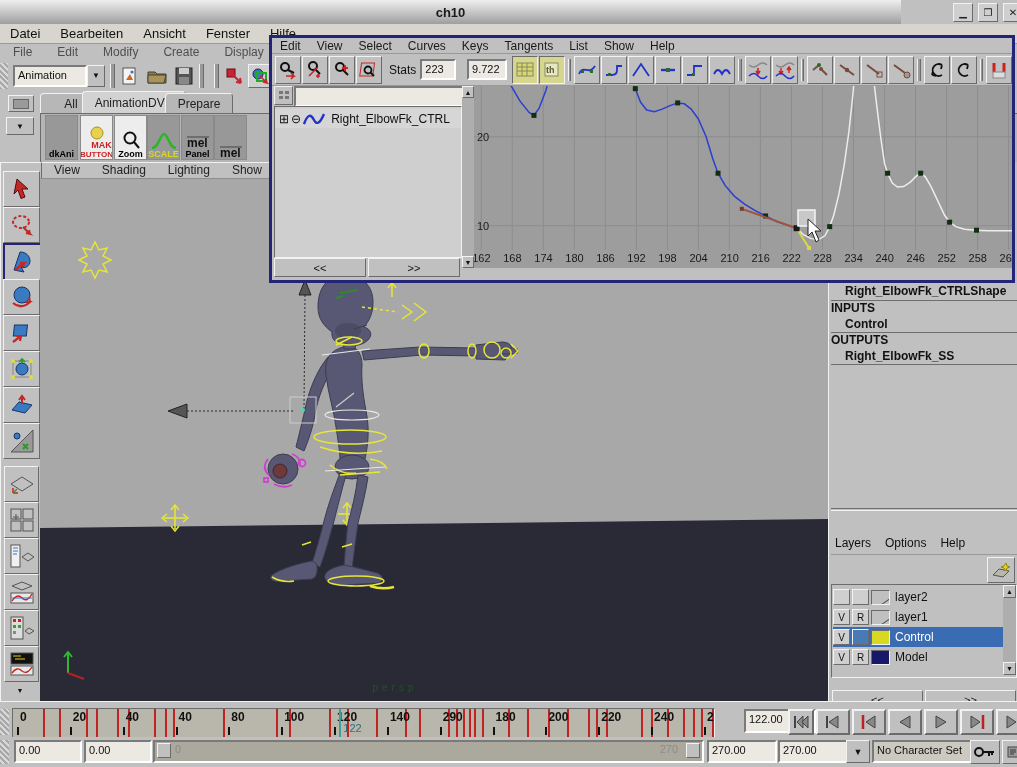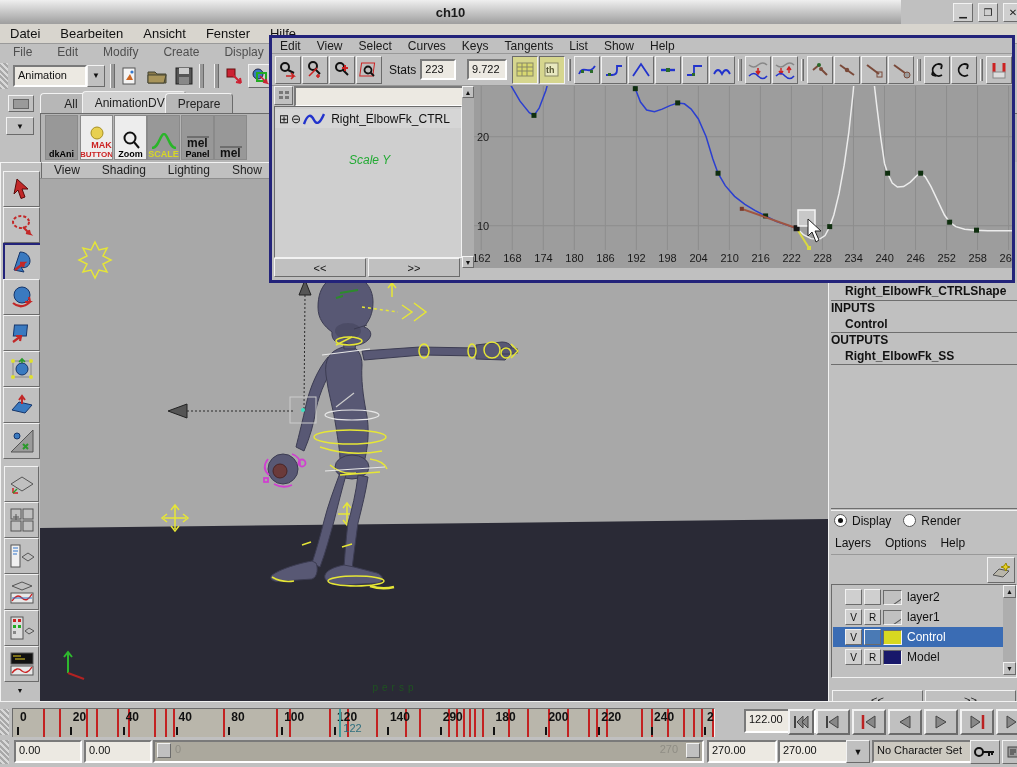--- a/index.html
+++ b/index.html
@@ -48,21 +48,21 @@
   #viewport{left:40px;top:179px;width:788px;height:522px;background:#a8a8a8;overflow:hidden;}
   #cameralabel{position:absolute;left:300px;top:503px;width:110px;text-align:center;
                color:#1d5a1d;font-size:10px;letter-spacing:4px;opacity:.85;}
   
   #rightcol{left:831px;top:162px;width:186px;height:545px;background:#c0c0c0;}
   .cbrow{position:absolute;left:0;width:186px;height:15px;font-weight:bold;font-size:12px;white-space:nowrap;}
   .sepline{position:absolute;left:0;width:186px;height:1px;background:#6e6e6e;}
   .radio{width:11px;height:11px;border-radius:50%;background:#fff;border:1px solid #555;display:inline-block;
          vertical-align:-2px;margin-right:5px;position:relative;}
   .radio.on::after{content:"";position:absolute;left:3px;top:3px;width:5px;height:5px;border-radius:50%;background:#111;}
-  .layerrow{position:absolute;left:1px;width:170px;height:20px;display:flex;align-items:center;gap:2px;padding-left:12px;box-sizing:border-box;}
+  .layerrow{position:absolute;left:1px;width:170px;height:20px;display:flex;align-items:center;gap:2px;padding-left:0;box-sizing:border-box;}
   .layerrow.selected{background:#3a6cb4;color:#fff;}
   .lbox{width:15px;height:14px;background:#cfcfcf;border:1px solid;border-color:#f2f2f2 #6b6b6b #6b6b6b #f2f2f2;
         font-size:10px;display:flex;align-items:center;justify-content:center;color:#111;}
   .lswatch{width:17px;height:13px;border:1px solid;border-color:#6b6b6b #f2f2f2 #f2f2f2 #6b6b6b;position:relative;overflow:hidden;}
   .lswatch.empty::after{content:"";position:absolute;left:-2px;top:12px;width:26px;height:1px;background:#555;transform:rotate(-35deg);}
   
   #gewin{left:269px;top:35px;width:746px;height:248px;border:3px solid #23237a;background:#c0c0c0;box-sizing:border-box;z-index:50;}
   #gemenu{position:absolute;left:0;top:0;width:740px;height:16px;display:flex;gap:16px;padding-left:8px;
           box-sizing:border-box;align-items:center;font-size:12px;color:#1a1a1a;border-bottom:1px solid #999;}
   #getoolbar{position:absolute;left:0;top:16px;width:740px;height:32px;display:flex;align-items:center;
@@ -430,21 +430,20 @@
         <div class="cbrow" style="top: 139px;">INPUTS</div>
         <div class="cbrow" style="top: 155px; padding-left: 14px; box-sizing: border-box;">Control</div>
         <div class="sepline" style="top: 170px;"></div>
         <div class="cbrow" style="top: 171px;">OUTPUTS</div>
         <div class="cbrow" style="top: 187px; padding-left: 14px; box-sizing: border-box;">Right_ElbowFk_SS</div>
         <div class="sepline" style="top: 202px;"></div>
       </div>
 
     <div class="sepline" style="top:346px;"></div>
     <div class="abs" style="left:0;top:348px;width:186px;height:1px;background:#f2f2f2;"></div>
-    <div id="layerradios" class="abs" style="left:3px;top:352px;width:182px;height:18px;"><span style="margin-right: 12px;"><span class="radio on"></span><span>Display</span></span><span style="margin-right: 12px;"><span class="radio"></span><span>Render</span></span></div>
     <div id="layermenu" class="abs" style="left:0px;top:372px;width:186px;height:18px;display:flex;gap:14px;padding-left:4px;box-sizing:border-box;align-items:center;">
         <span>Layers</span>
         <span>Options</span>
         <span>Help</span>
       </div>
     <div class="abs" style="left:0;top:392px;width:186px;height:29px;border-top:1px solid #999;">
       <div class="btn raised" style="position:absolute;right:2px;top:2px;width:26px;height:24px;">
         <svg width="20" height="16" viewBox="0 0 20 16">
             <polygon points="2,13 8,7 18,9 12,15" fill="#b9b6aa" stroke="#555"></polygon>
             <path d="M13,4 l2,-3 1,3 3,1 -3,1 -1,3 -2,-3 -3,-1 z" fill="#e8d020" stroke="#9a8a00"></path>
@@ -655,23 +654,20 @@
       <div id="getree" class="sunken">
           <div class="gerow" style="top: 2px; background: rgb(214, 214, 214);">
             <span style="margin: 0px 2px 0px 4px; font-size: 12px;">⊞</span>
             <span style="margin-right: 2px; font-size: 12px;">⊖</span>
             <span>
               <svg width="22" height="16" viewBox="0 0 22 16">
                 <path d="M1,13 q5,-14 10,-4 q4,8 10,-6" fill="none" stroke="#2233cc" stroke-width="2.4"></path>
               </svg>
             </span>
             <span style="margin-left: 6px;">Right_ElbowFk_CTRL</span>
-          </div>
-          <div class="gerow" style="top: 43px;">
-            <span style="font-style: italic; color: rgb(34, 170, 51); margin-left: 74px;">Scale Y</span>
           </div>
         </div>
       <div class="pager" style="left:0px;top:172px;width:186px;">
         <div class="pagerbtn raised">&lt;&lt;</div>
         <div class="pagerbtn raised">&gt;&gt;</div>
       </div>
     </div>
     <div id="gevscroll">
       <div class="btn raised" style="width:12px;height:12px;font-size:7px;box-sizing:border-box;">▲</div>
       <div class="btn raised" style="width:12px;height:12px;font-size:7px;box-sizing:border-box;position:absolute;bottom:0;">▼</div>

